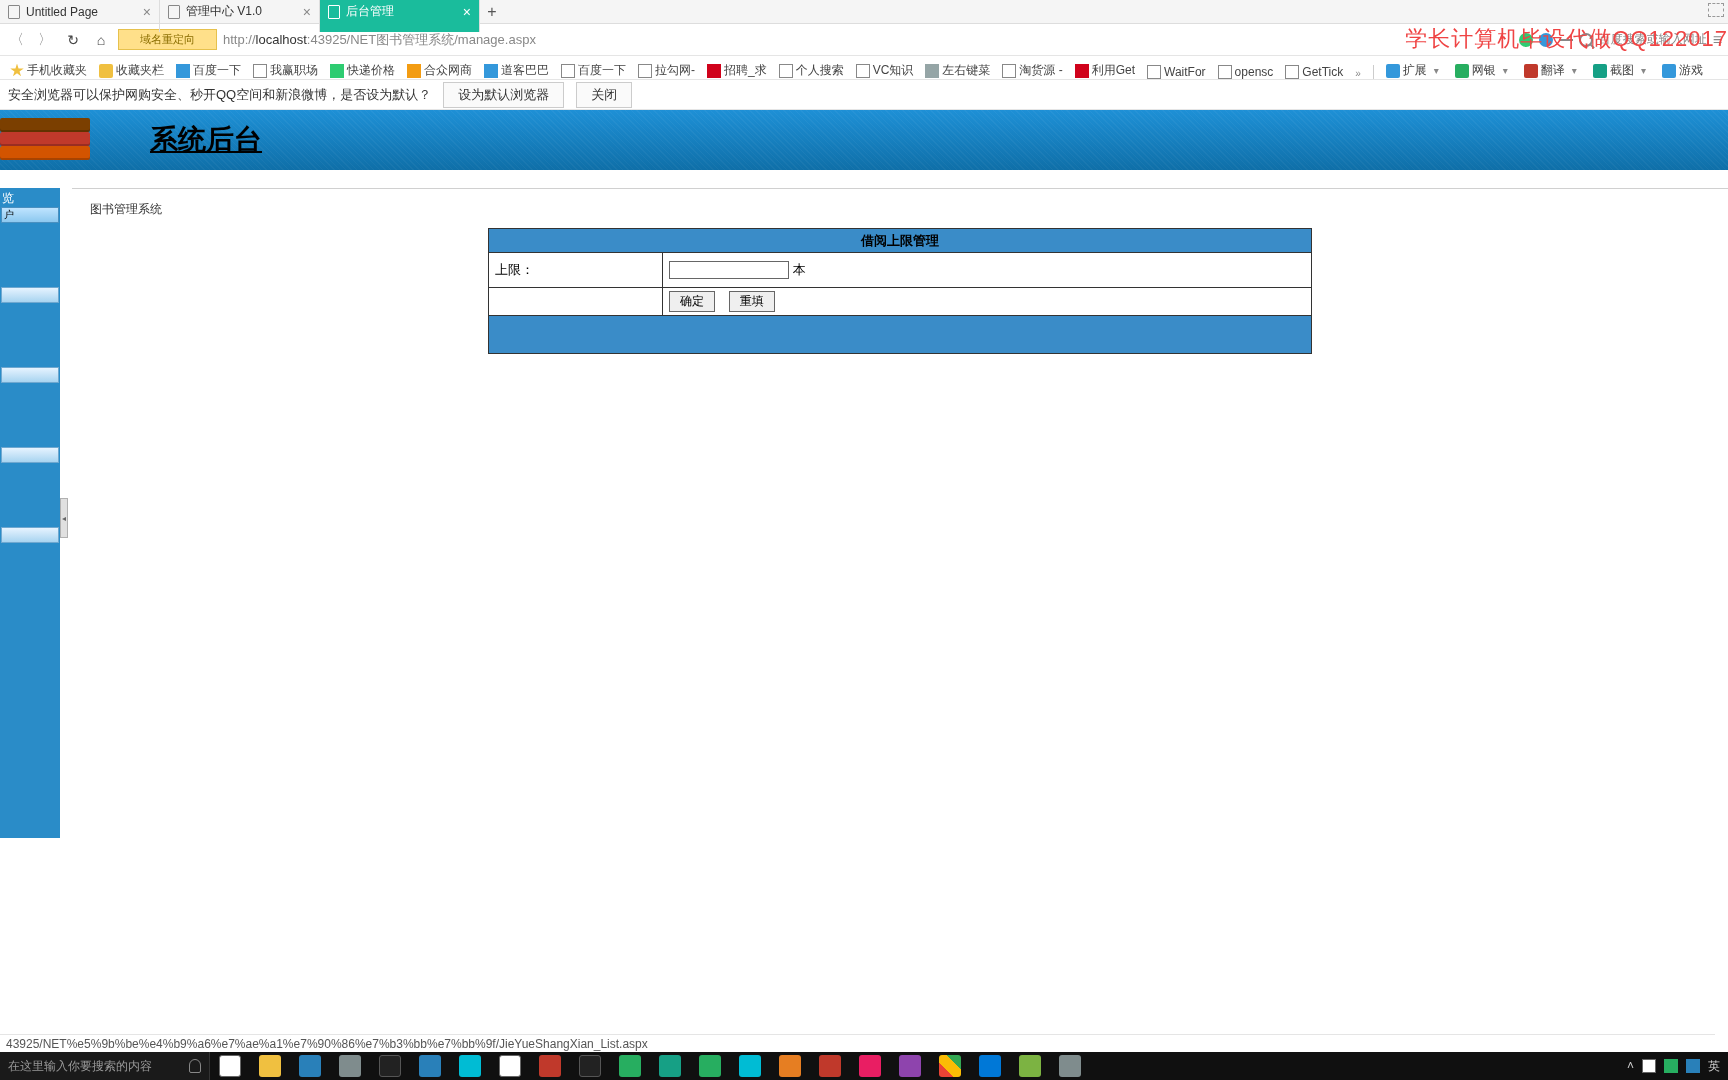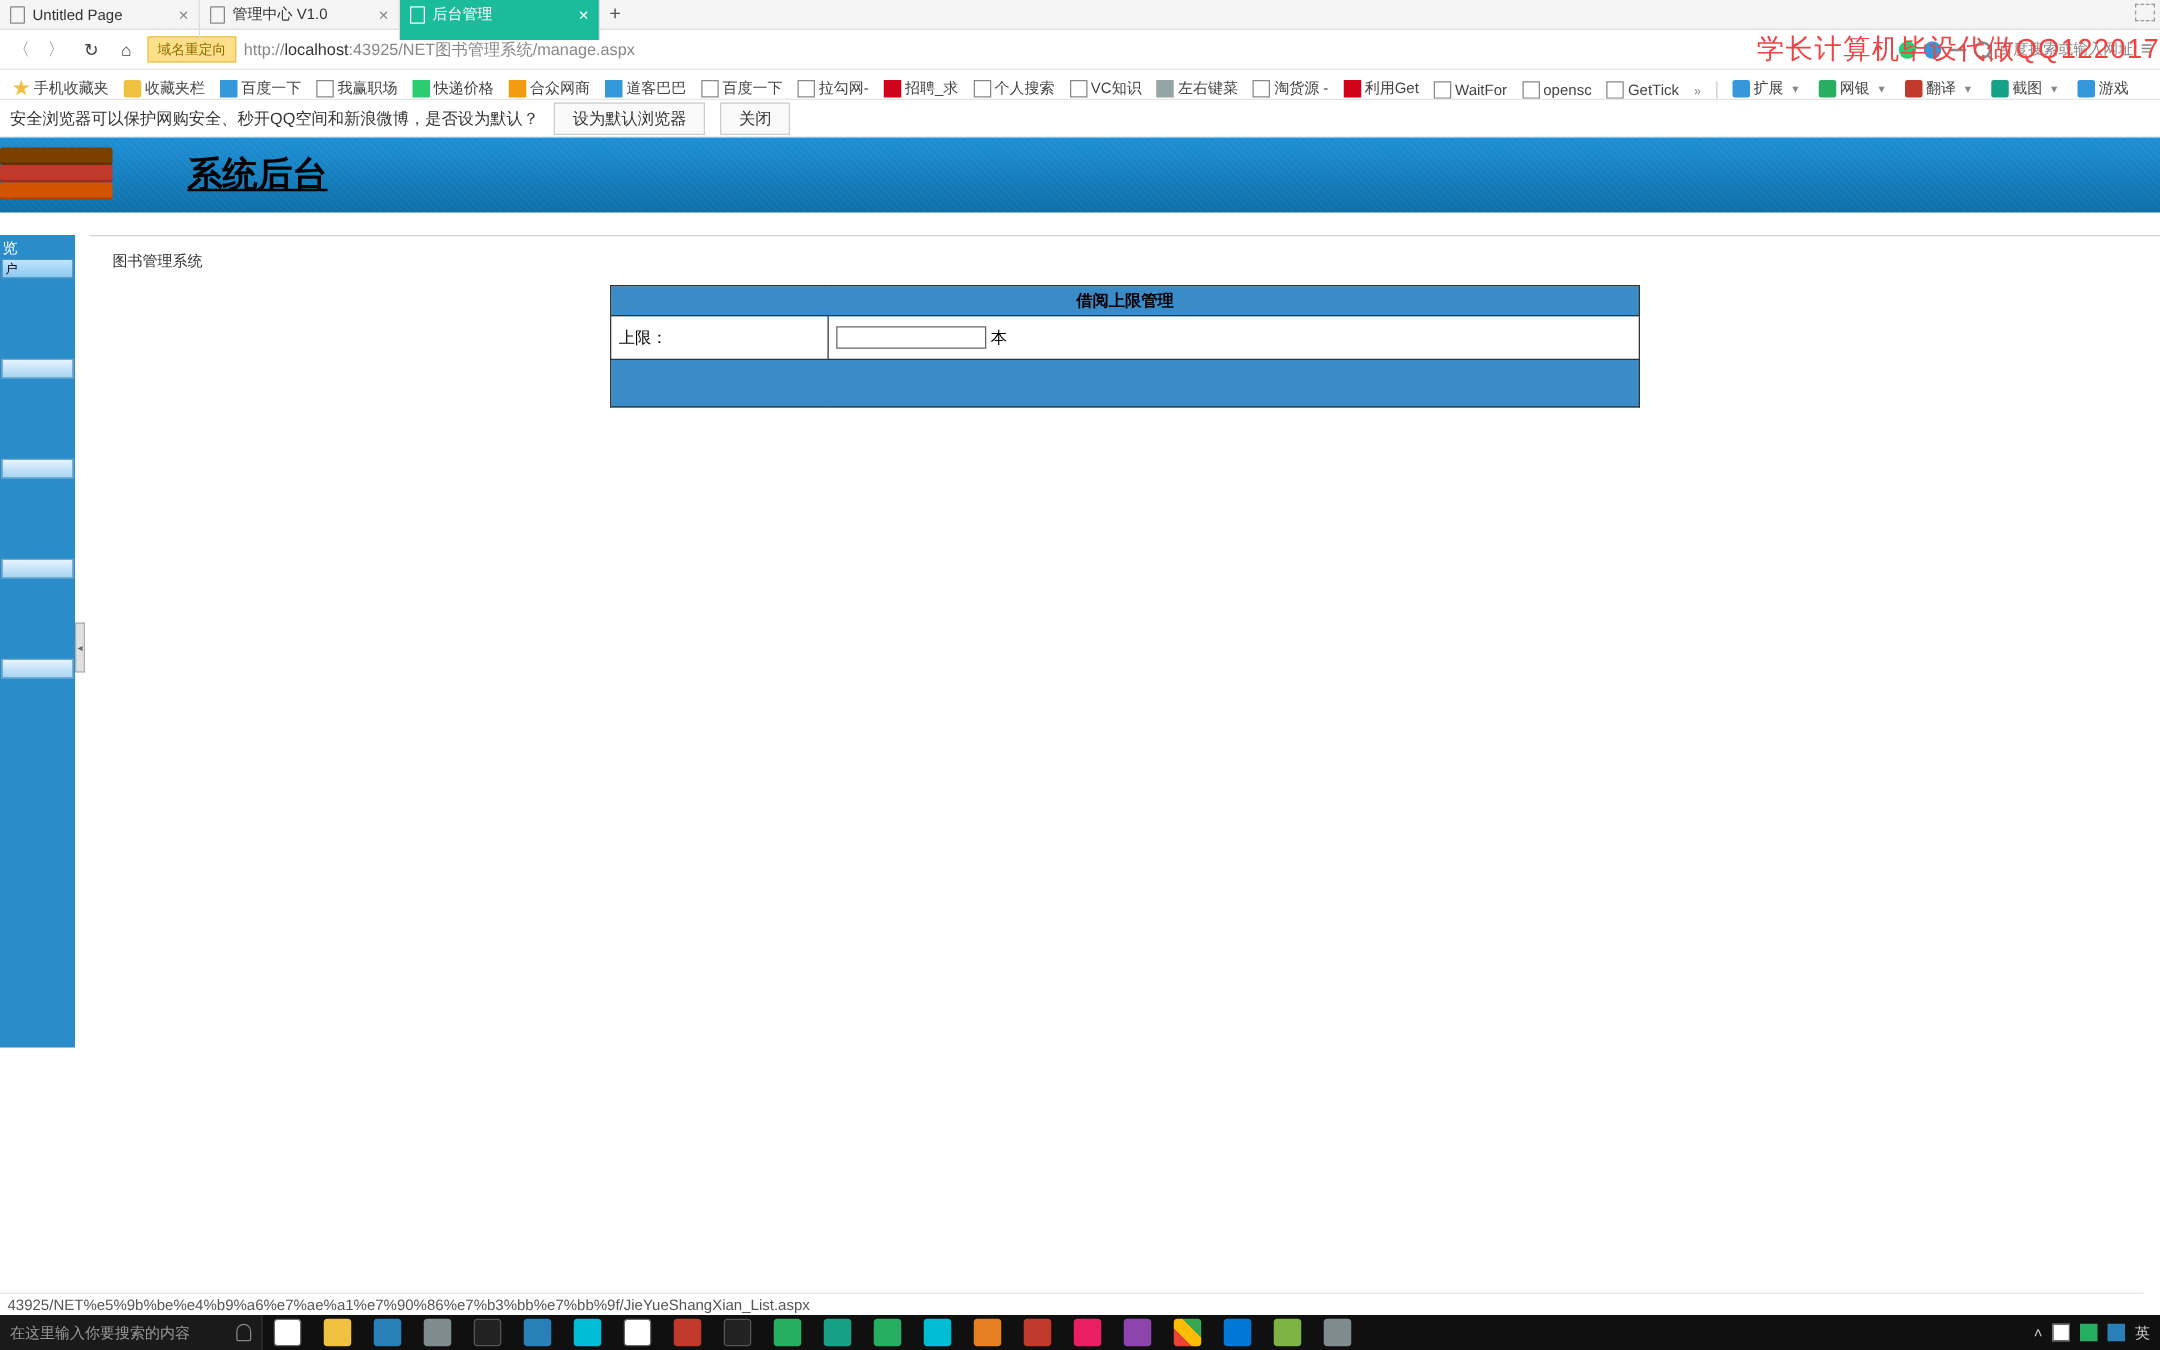--- a/index.html
+++ b/index.html
@@ -13,21 +13,21 @@
     .tab.active .file-icon { border-color: #fff; }
     .tab .close { margin-left: auto; font-size: 14px; color: #888; cursor: pointer; }
     .tab.active .close { color: #fff; }
     .newtab { width: 24px; text-align: center; font-size: 16px; color: #555; cursor: pointer; }
     .win-corner { position: absolute; right: 4px; top: 3px; width: 16px; height: 14px; border: 1px dashed #999; }
 
     
     .addrrow { height: 32px; display: flex; align-items: center; padding: 0 6px; gap: 6px; border-bottom: 1px solid #e5e5e5; }
     .navbtn { width: 22px; height: 22px; display: flex; align-items: center; justify-content: center; color: #888; font-size: 14px; }
     .navbtn.enabled { color: #444; }
-    .redirect-badge { background: #ffe08a; border: 1px solid #e6c14d; font-size: 11px; padding: 2px 7px; color: #8a6d00; }
+    .redirect-badge { background: #ffe08a; border: 1px solid #e6c14d; font-size: 11px; padding: 2px 21px; color: #8a6d00; }
     .url { font-size: 13px; color: #888; flex: 0 0 auto; }
     .url .host { color: #333; }
     .addr-right { margin-left: auto; display: flex; align-items: center; gap: 6px; }
     .small-ic { width: 14px; height: 14px; display: inline-block; }
     .ic-green { background: #2ecc71; border-radius: 50%; }
     .ic-blue { background: #3498db; border-radius: 50%; }
     .ic-line { border-bottom: 2px solid #888; height: 0; width: 14px; }
     .search-icon { width: 14px; height: 14px; border: 2px solid #888; border-radius: 50%; position: relative; }
     .search-icon::after { content: ''; position: absolute; width: 6px; height: 2px; background: #888; transform: rotate(45deg); bottom: -2px; right: -4px; }
     .addr-text { font-size: 12px; color: #888; }
@@ -288,20 +288,27 @@
       <table class="form-table">
         <tbody>
             <tr>
               <td colspan="2" class="ft-header">借阅上限管理</td>
             </tr>
         <tr>
           <td class="ft-label">上限：</td>
           <td class="ft-field">
             <input class="txt" type="text" style="">
             <span>本</span>
+          </td>
+        </tr>
+        <tr>
+          <td class="ft-label"></td>
+          <td class="ft-btns">
+            <button class="fbtn">确定</button>
+            <button class="fbtn">重填</button>
           </td>
         </tr>
         <tr>
               <td colspan="2" class="ft-footer"></td>
             </tr>
       </tbody>
         </table>
     </div>
   </div>
 </div>

